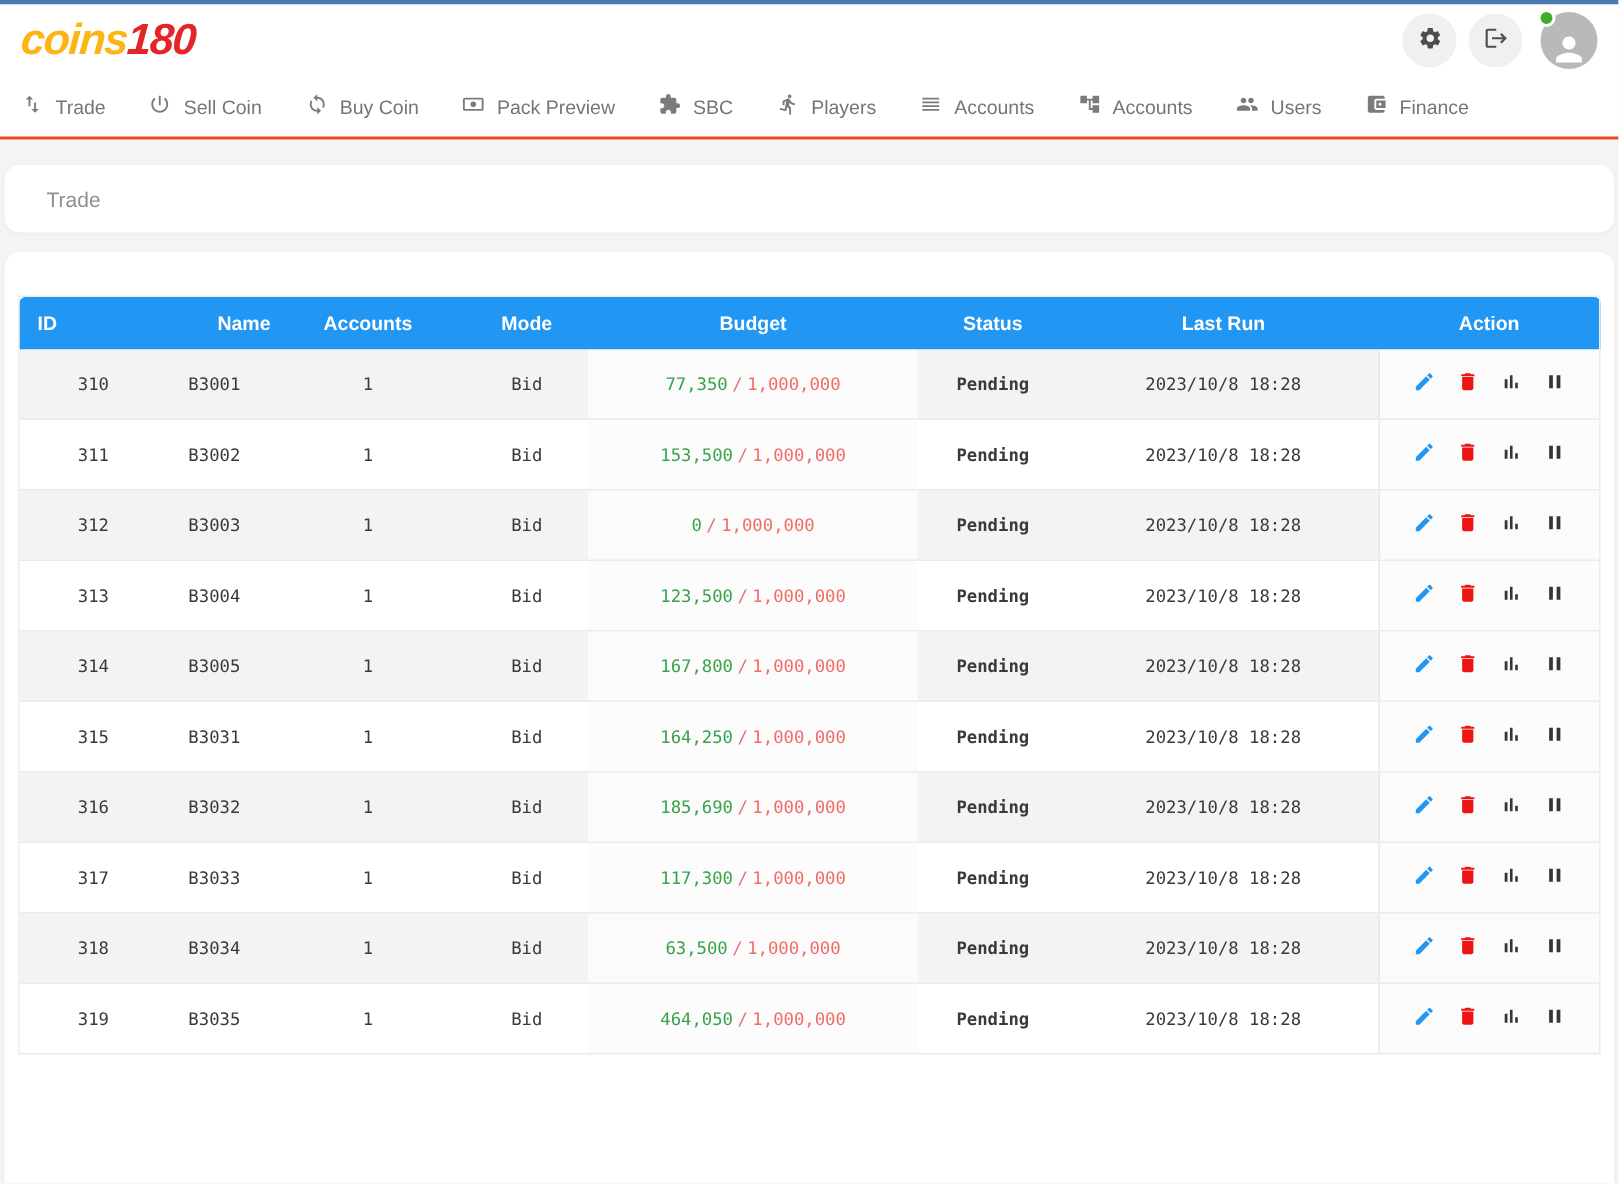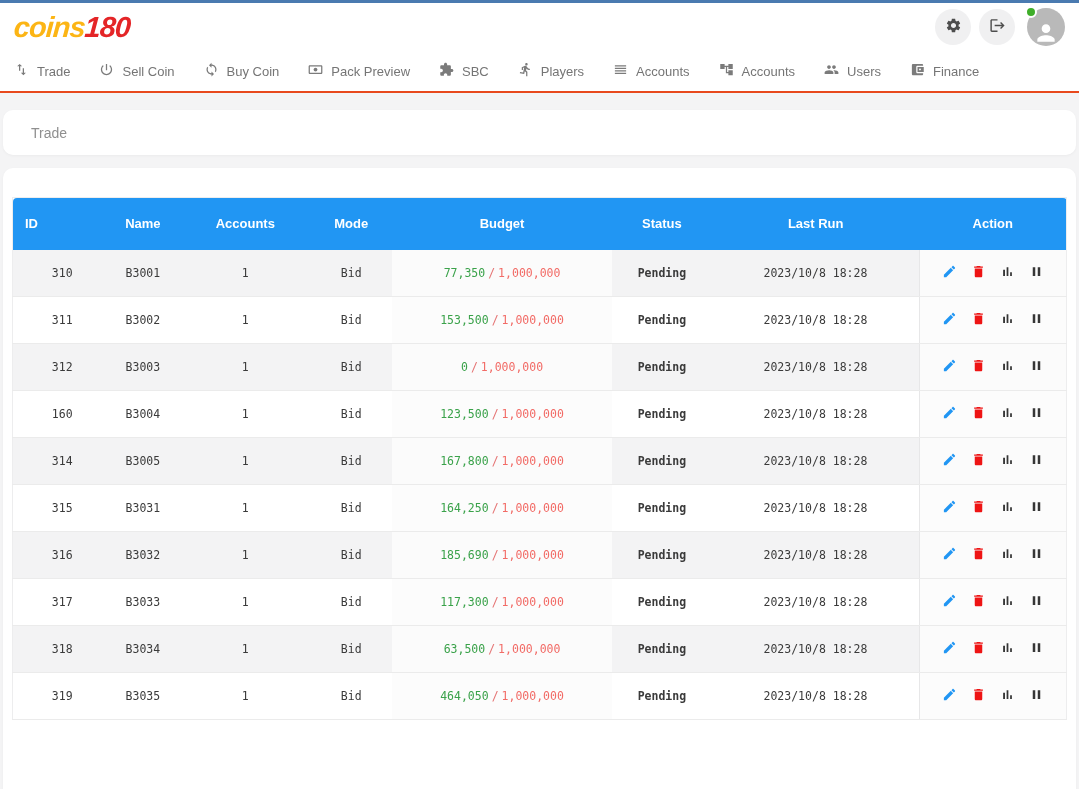--- a/index.html
+++ b/index.html
@@ -27,23 +27,23 @@
   .nav-item { display:flex; align-items:center; gap:8px; color:#757575; font-size:13px; text-decoration:none; cursor:pointer; white-space:nowrap; }
   .nav-item svg { width:15px; height:15px; color:#7b7b7b; }
 
   
   .content { flex:1 1 auto; display:flex; flex-direction:column; padding:0 3px; min-height:0; }
   .breadcrumb-card { margin-top:17px; background:#fff; border-radius:10px; height:45px; display:flex; align-items:center; padding-left:28px; color:#8f8f8f; font-size:14px; box-shadow:0 1px 3px rgba(0,0,0,.04); flex:0 0 auto; }
   .table-card { margin-top:13px; background:#fff; border-radius:10px 10px 0 0; padding:29px 9px 0; box-shadow:0 1px 3px rgba(0,0,0,.04); flex:1 1 auto; }
 
   
   table.trade-table { width:100%; border-collapse:collapse; border:1px solid #ededee; }
-  .trade-table thead th { background:var(--header-blue,#2196f3); color:#fff; font-size:13px; font-weight:bold; height:52px; text-align:center; }
+  .trade-table thead th { background:var(--header-blue,#2196f3); color:#fff; font-size:13px; font-weight:bold; height:35px; text-align:center; }
   .trade-table thead th:first-child { text-align:left; padding-left:12px; border-top-left-radius:4px; }
-  .trade-table thead th:nth-child(2) { text-align:center; padding-left:17px; }
+  .trade-table thead th:nth-child(2) { text-align:right; padding-left:17px; }
   .trade-table thead th:last-child { border-top-right-radius:4px; }
   .trade-table tbody td { height:47px; font-family:"DejaVu Sans Mono","Liberation Mono",monospace; font-size:11.5px; color:#3a3a3a; text-align:center; border-bottom:1px solid #ebebeb; }
   .trade-table tbody tr:nth-child(odd) td { background:#f3f3f4; }
   .trade-table tbody td.c-budget, .trade-table tbody td.c-action { background:#fcfcfc; }
   .trade-table tbody tr:nth-child(odd) td.c-budget,
   .trade-table tbody tr:nth-child(odd) td.c-action { background:#fbfbfb; }
   .trade-table tbody td.c-action { border-left:1px solid #e7e7e8; }
   td.c-id { text-align:left; padding-left:23px; }
   td.c-name { text-align:left; padding-left:17px; }
   td.c-status { color:var(--status-gray,#8a8a8a);font-weight:bold; }
@@ -282,21 +282,21 @@
                 </button>
         <button class="action-btn action-pause">
                   <span><svg viewBox="0 0 24 24" fill="currentColor" width="15" height="15">
                       <path d="M6 19h4V5H6v14zm8-14v14h4V5h-4z"></path>
                     </svg></span>
                 </button>
       </div>
     </td>
   </tr>
           <tr>
-    <td class="c-id">160</td>
+    <td class="c-id">313</td>
     <td class="c-name">B3004</td>
     <td class="c-accounts">1</td>
     <td class="c-mode">Bid</td>
     <td class="c-budget">
       <span class="budget-used">123,500</span><span class="budget-sep">/</span><span class="budget-total">1,000,000</span>
     </td>
     <td class="c-status">Pending</td>
     <td class="c-lastrun">2023/10/8 18:28</td>
     <td class="c-action">
       <div class="row-actions">

